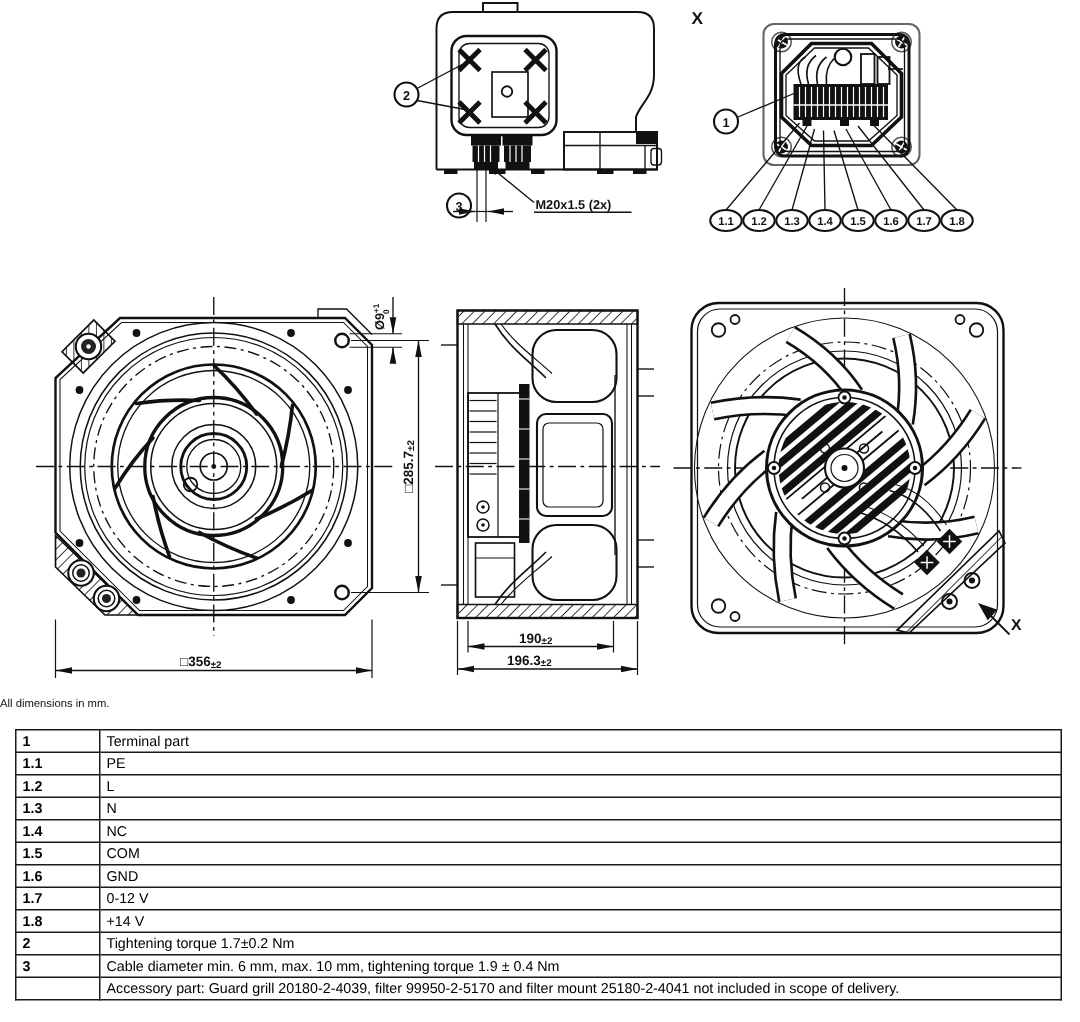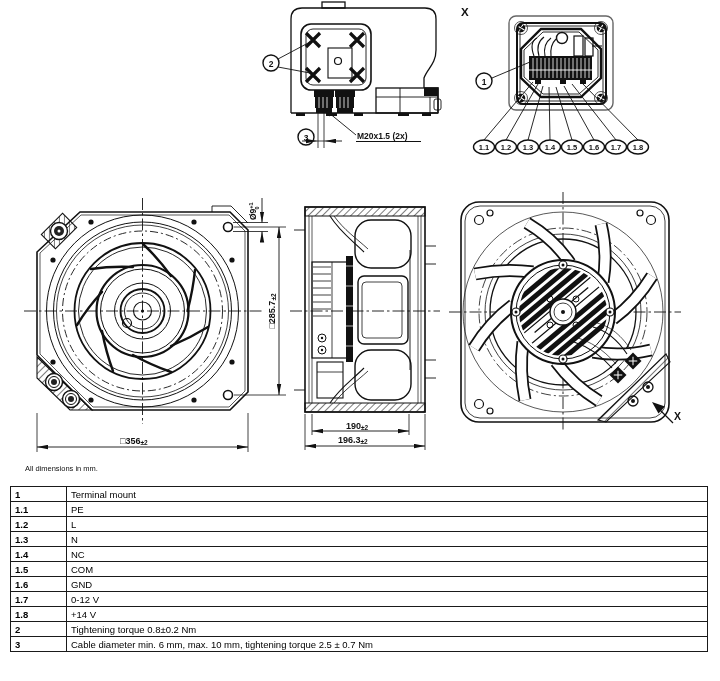--- a/index.html
+++ b/index.html
@@ -7,21 +7,21 @@
        font-family:"Liberation Sans","DejaVu Sans",sans-serif;}
   svg{position:absolute;left:0;top:0;}
   svg text{fill:#111;stroke:none;font-family:"Liberation Sans","DejaVu Sans",sans-serif;}
   .dim{font-size:9px;font-weight:bold;}
   .dimsm{font-size:8.5px;font-weight:bold;}
   .tol{font-size:6.5px;font-weight:bold;}
   .tolsm{font-size:5.5px;font-weight:bold;}
   .callout-num{font-size:8.5px;font-weight:bold;text-anchor:middle;}
   .term-num{font-size:7.5px;font-weight:bold;text-anchor:middle;}
   .marker-x{font-size:11.5px;font-weight:bold;}
-  .note{position:absolute;left:25px;top:464px;font-size:7.5px;color:#111;}
+  .note{position:absolute;left:0;top:464px;font-size:7.5px;color:#111;}
   table.terms{position:absolute;left:10px;top:486px;width:698px;border-collapse:collapse;table-layout:fixed;}
   table.terms td{border:1.5px solid #1a1a1a;font-size:9.5px;height:14px;line-height:13px;
        padding:0 0 0 4px;color:#000;white-space:nowrap;overflow:hidden;}
   table.terms td.id{width:51px;font-weight:bold;}
 </style>
 </head>
 <body>
 
 <svg width="720" height="460" viewBox="0 0 720 460">
   <defs>
@@ -476,21 +476,21 @@
   </g>
   <text class="marker-x" x="674" y="420" style="font-size:10.5px">X</text>
 </svg>
 
 <div class="note">All dimensions in mm.</div>
 
 <table class="terms">
   <tbody>
     <tr>
         <td class="id">1</td>
-        <td>Terminal mount</td>
+        <td>Terminal part</td>
       </tr>
     <tr>
         <td class="id">1.1</td>
         <td>PE</td>
       </tr>
     <tr>
         <td class="id">1.2</td>
         <td>L</td>
       </tr>
     <tr>
@@ -512,20 +512,24 @@
     <tr>
         <td class="id">1.7</td>
         <td>0-12 V</td>
       </tr>
     <tr>
         <td class="id">1.8</td>
         <td>+14 V</td>
       </tr>
     <tr>
         <td class="id">2</td>
-        <td>Tightening torque 0.8±0.2 Nm</td>
+        <td>Tightening torque 1.7±0.2 Nm</td>
       </tr>
     <tr>
         <td class="id">3</td>
-        <td>Cable diameter min. 6 mm, max. 10 mm, tightening torque 2.5 ± 0.7 Nm</td>
+        <td>Cable diameter min. 6 mm, max. 10 mm, tightening torque 1.9 ± 0.4 Nm</td>
+      </tr>
+    <tr>
+        <td class="id"></td>
+        <td>Accessory part: Guard grill 20180-2-4039, filter 99950-2-5170 and filter mount 25180-2-4041 not included in scope of delivery.</td>
       </tr>
   </tbody>
 </table>
 
 </body></html>

